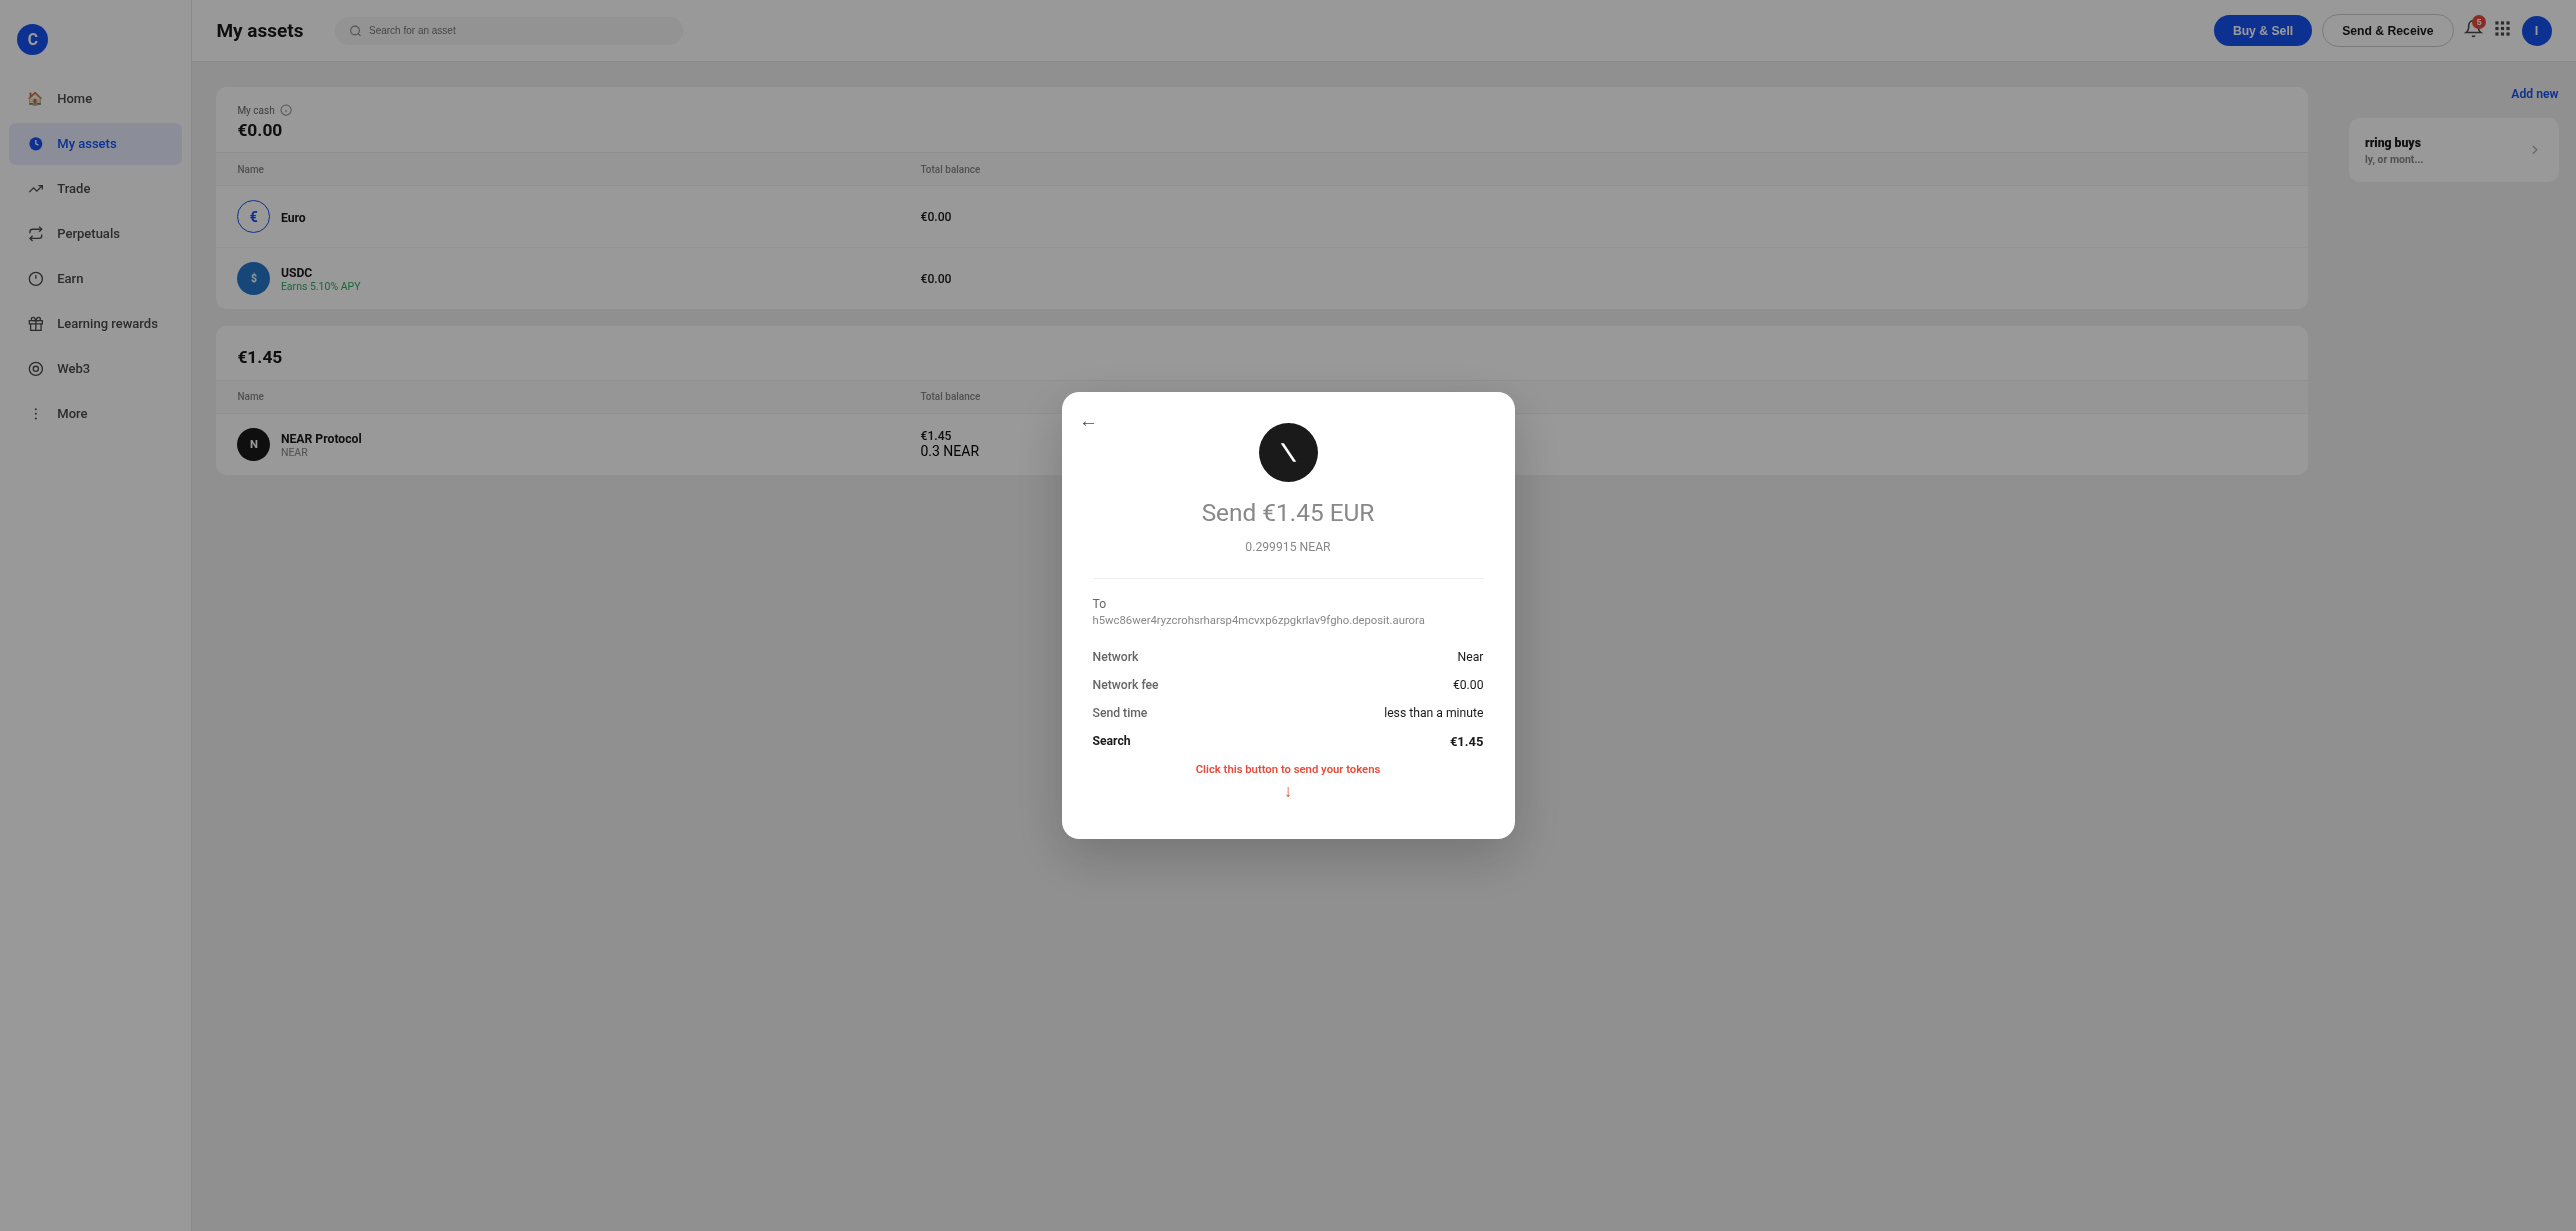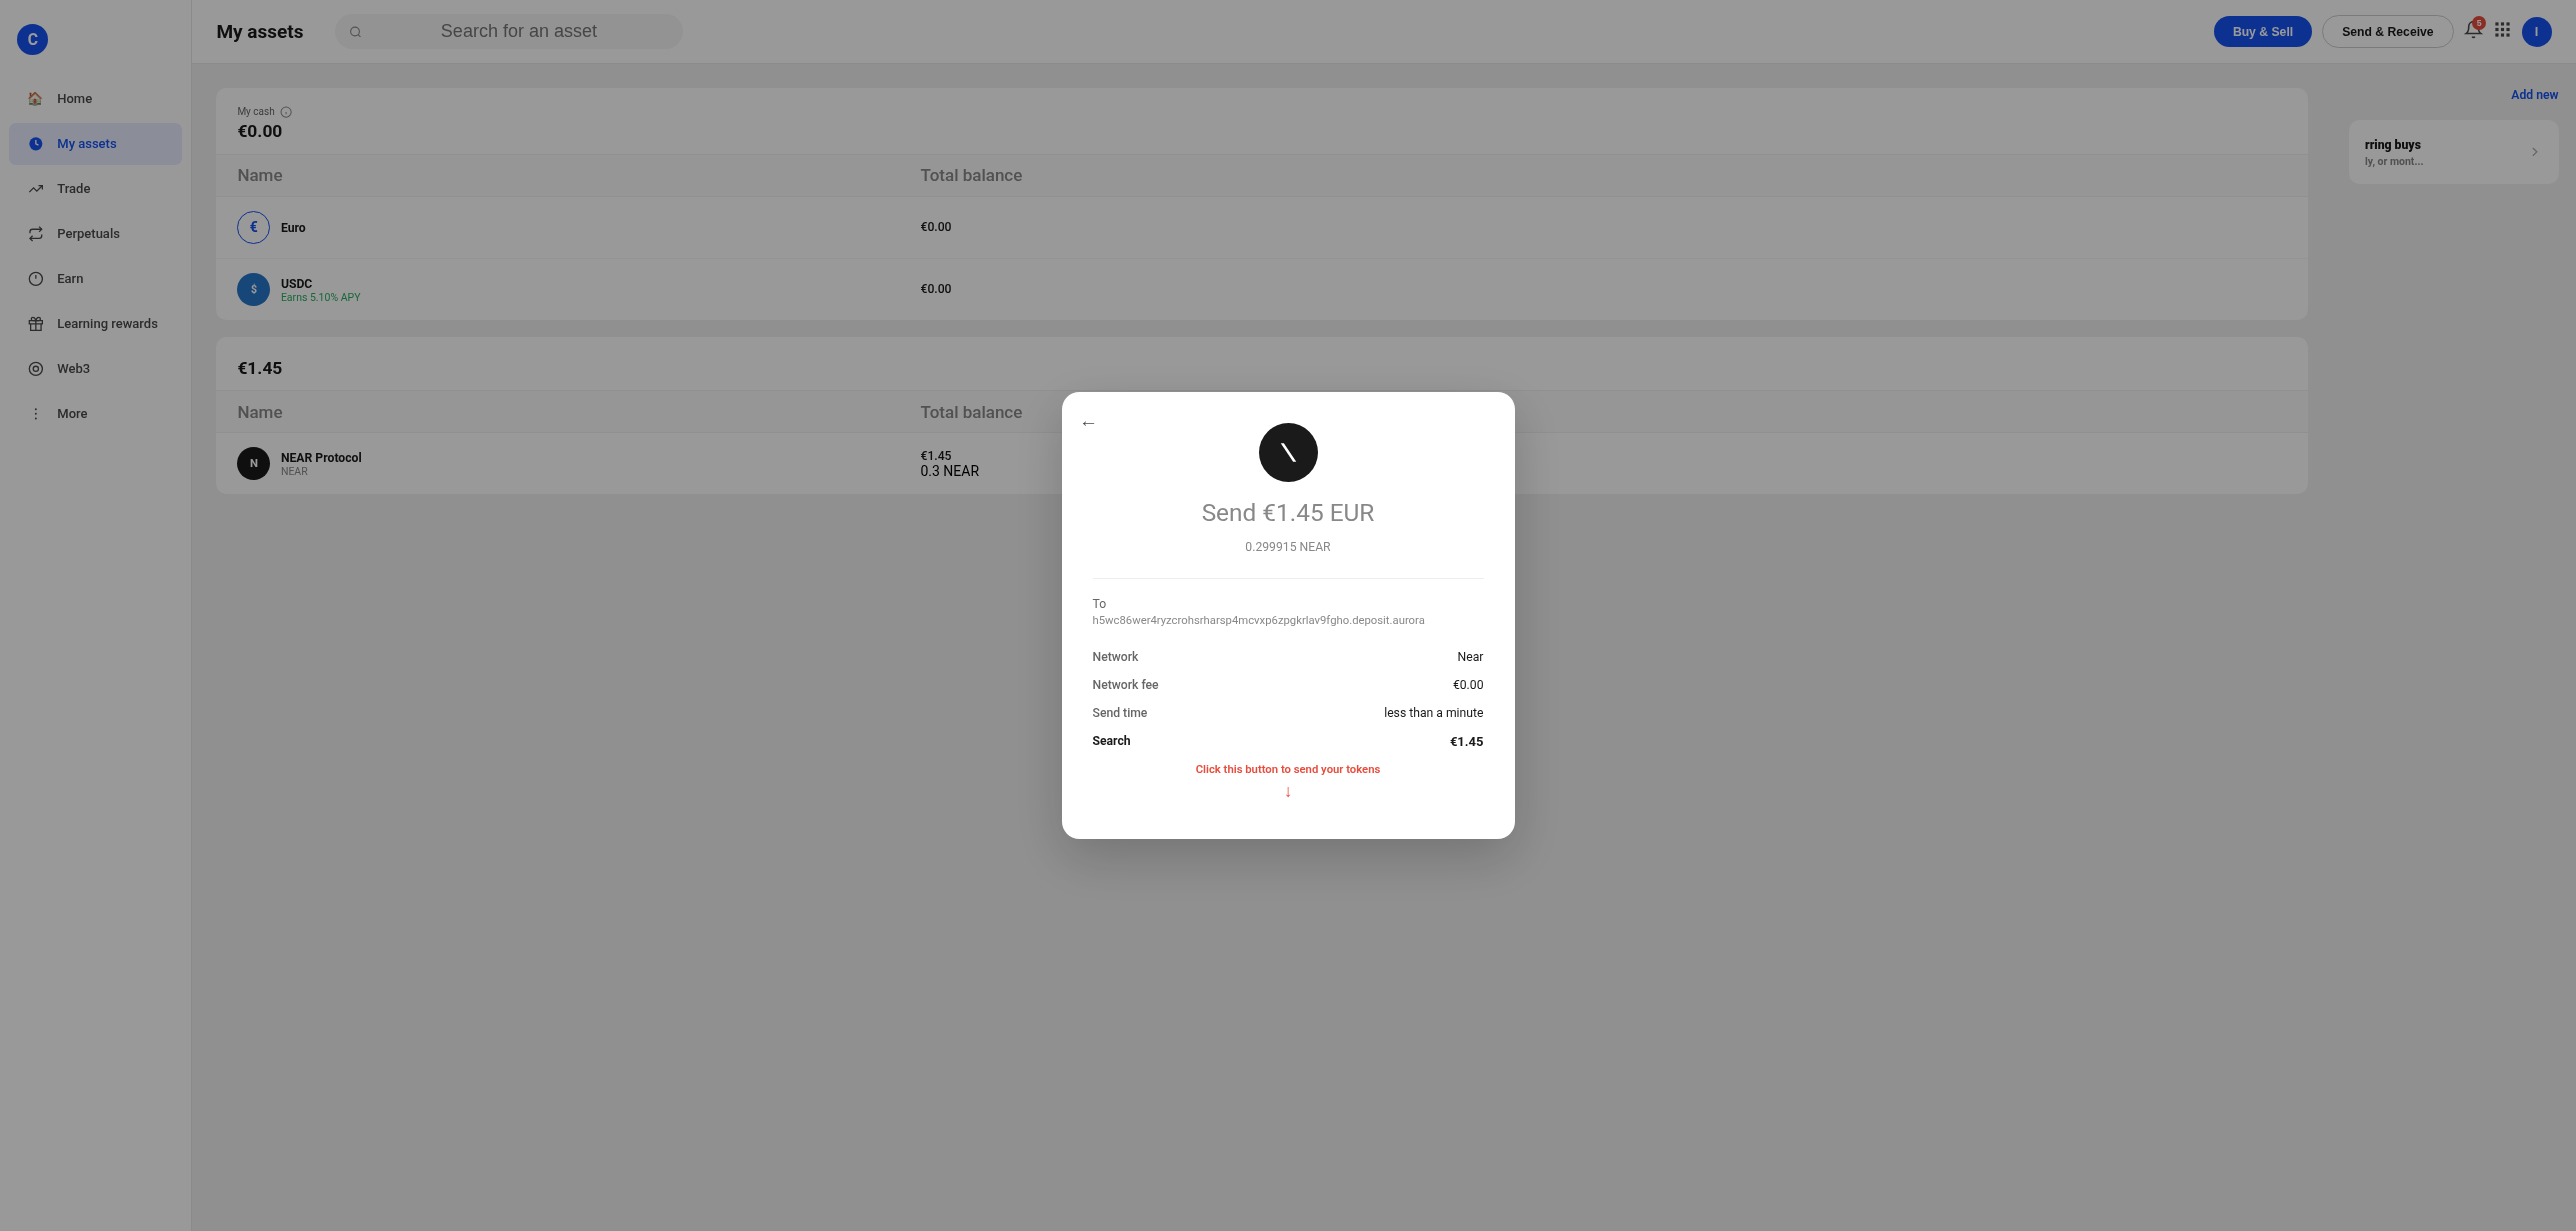--- a/index.html
+++ b/index.html
@@ -93,24 +93,23 @@
       border-radius: 21px;
       padding: 7px 14px;
       gap: 7px;
       flex: 1;
       max-width: 348px;
     }
     .search-bar input {
       border: none;
       background: transparent;
       outline: none;
-      font-size: 18px;
+      font-size: 10px;
       color: #7f1d1d;
       width: 100%;
-      text-align: center;
     }
     .header-actions {
       display: flex;
       align-items: center;
       gap: 10px;
       margin-left: auto;
     }
     .btn-buy-sell {
       background: #1652f0;
       color: white;
@@ -199,21 +198,21 @@
       margin-top: 3.5px;
     }
     .table-header {
       display: grid;
       grid-template-columns: 2fr 1.5fr 1.5fr 1fr;
       padding: 10.5px 21px;
       background: #fafafa;
       border-bottom: 0.9px solid #f0f0f0;
     }
     .table-header span {
-      font-size: 17px;
+      font-size: 10px;
       color: #888;
       font-weight: 500;
     }
     .table-row {
       display: grid;
       grid-template-columns: 2fr 1.5fr 1.5fr 1fr;
       padding: 14px 21px;
       align-items: center;
       border-bottom: 0.9px solid #f5f5f5;
     }

